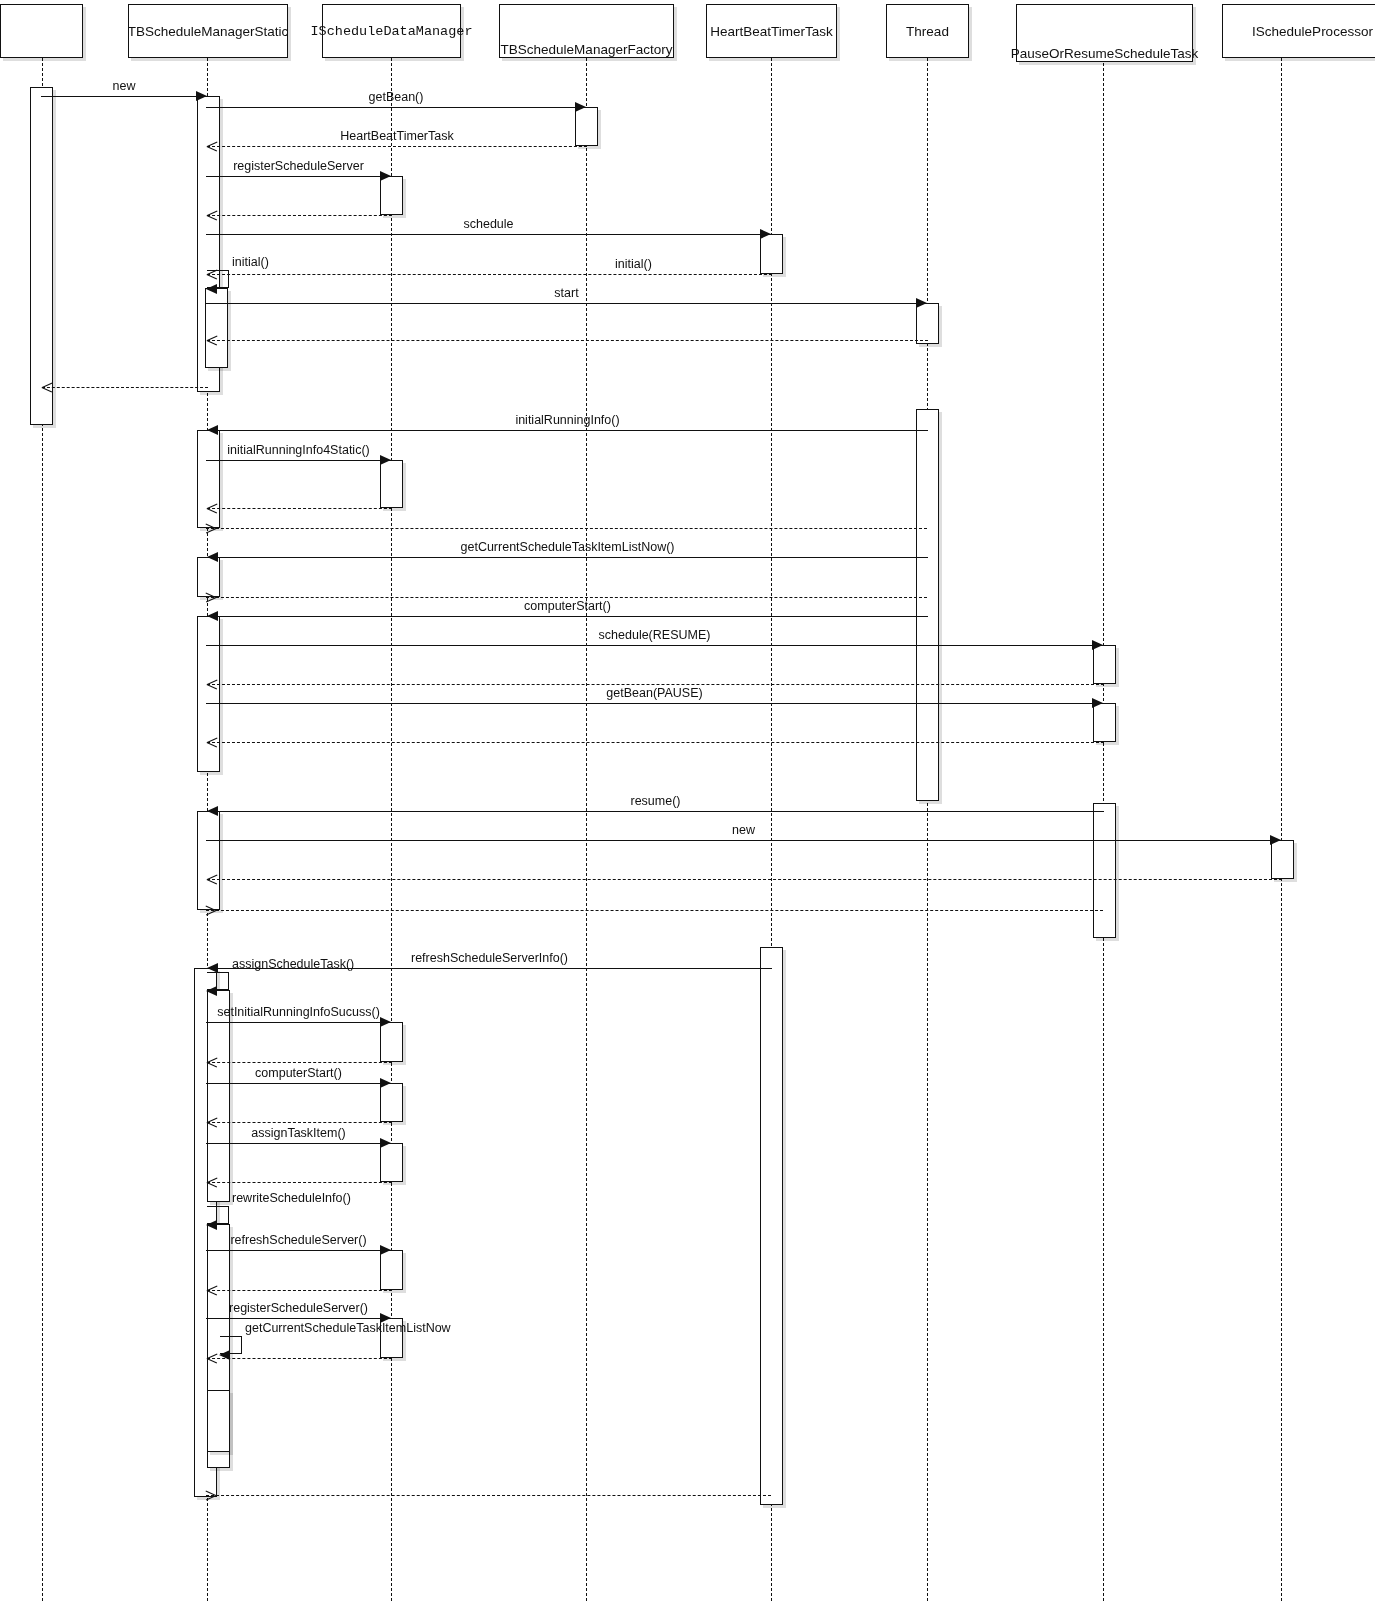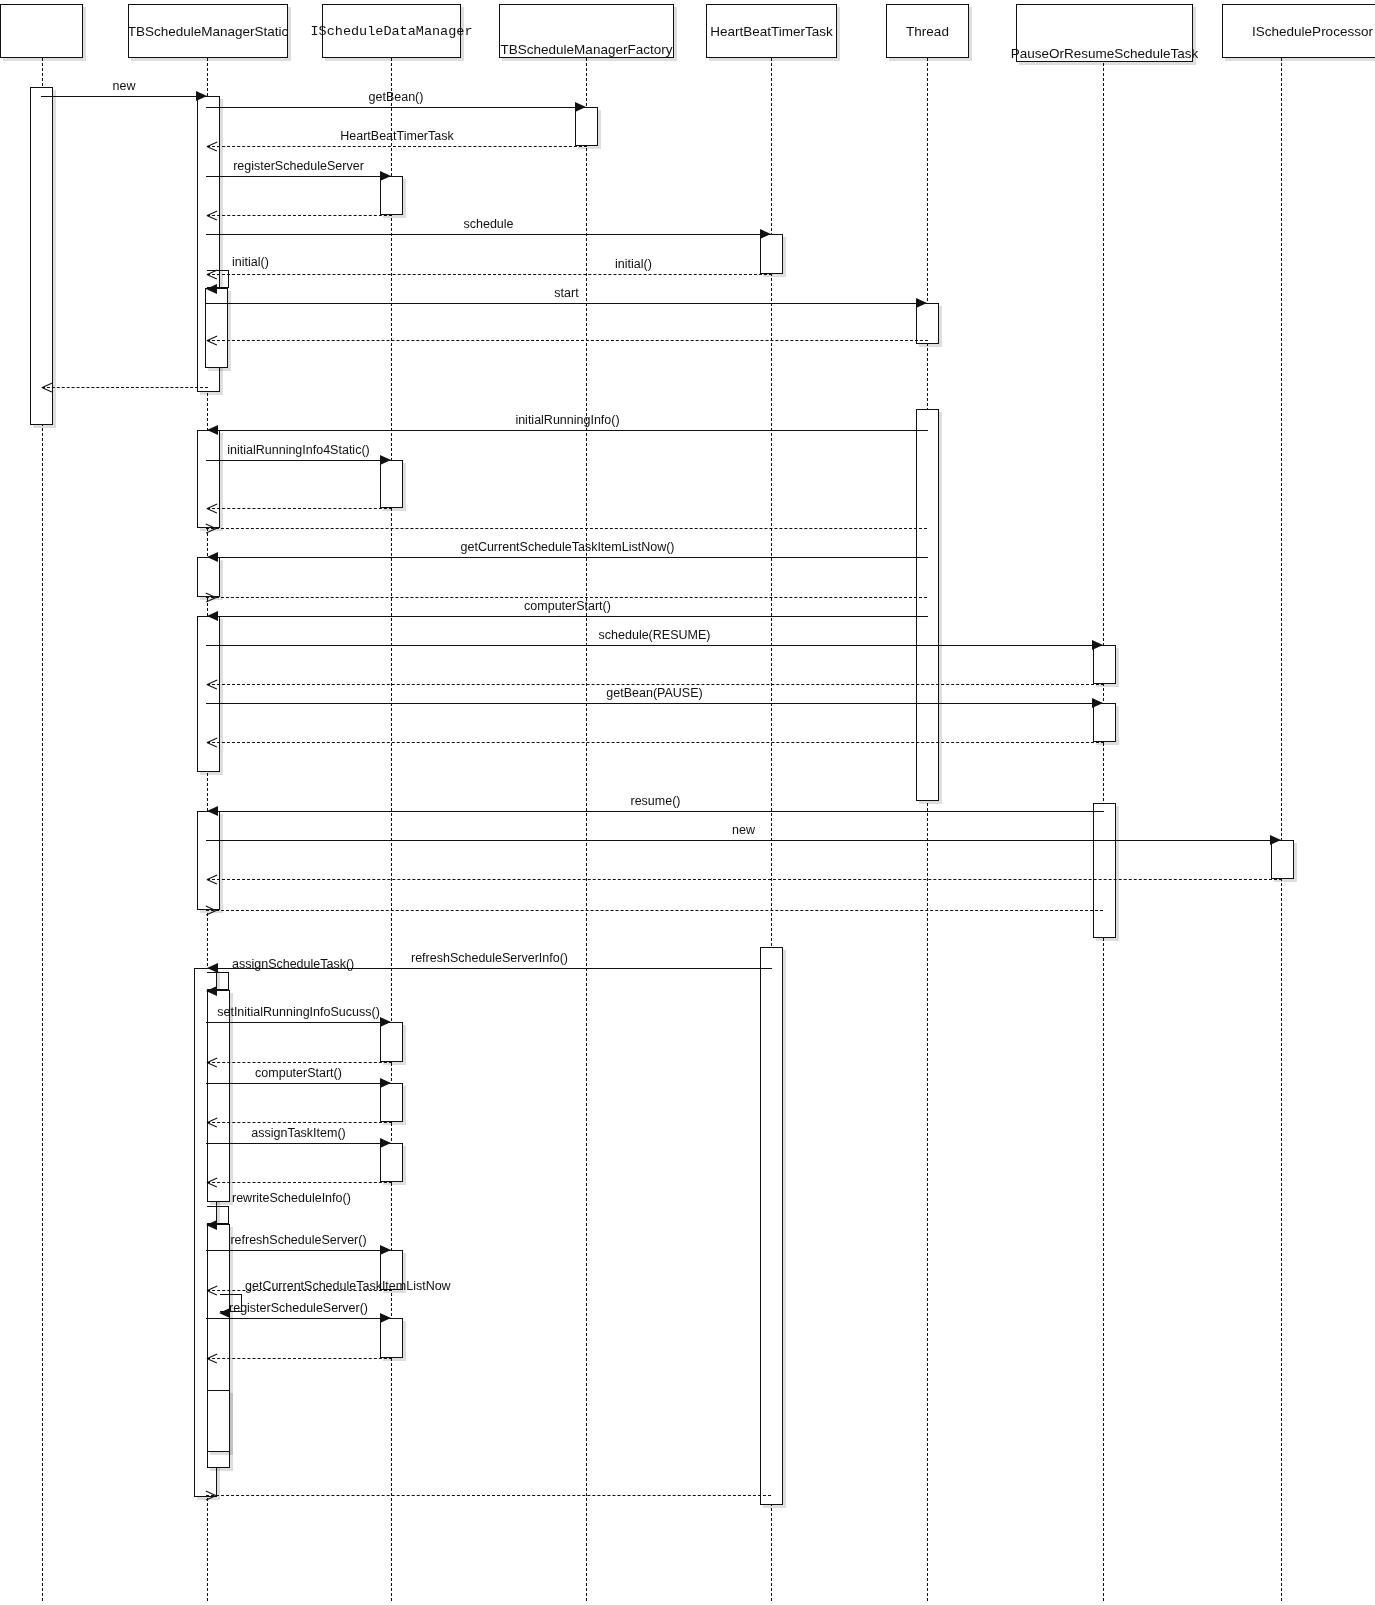--- a/index.html
+++ b/index.html
@@ -290,21 +290,21 @@
         <div class="head"></div>
         <div class="label lbl-above">assignScheduleTask()</div>
       </div>
       <div class="selfmsg" style="left: 207px; top: 1206px; width: 22px; height: 18px;">
         <div class="top"></div>
         <div class="right"></div>
         <div class="bot"></div>
         <div class="head"></div>
         <div class="label lbl-above">rewriteScheduleInfo()</div>
       </div>
-      <div class="selfmsg" style="left: 220px; top: 1294px; width: 22px; height: 18px; text-align: center;">
+      <div class="selfmsg" style="left: 220px; top: 1336px; width: 22px; height: 18px; text-align: center;">
         <div class="top"></div>
         <div class="right"></div>
         <div class="bot"></div>
         <div class="head"></div>
         <div class="label lbl-above">getCurrentScheduleTaskItemListNow</div>
       </div>
     </div>
   <div id="layer-heads">
       <div class="lifeline-head" style="left: 0px; top: 4px; width: 83px; height: 54px;">
         <span></span>

